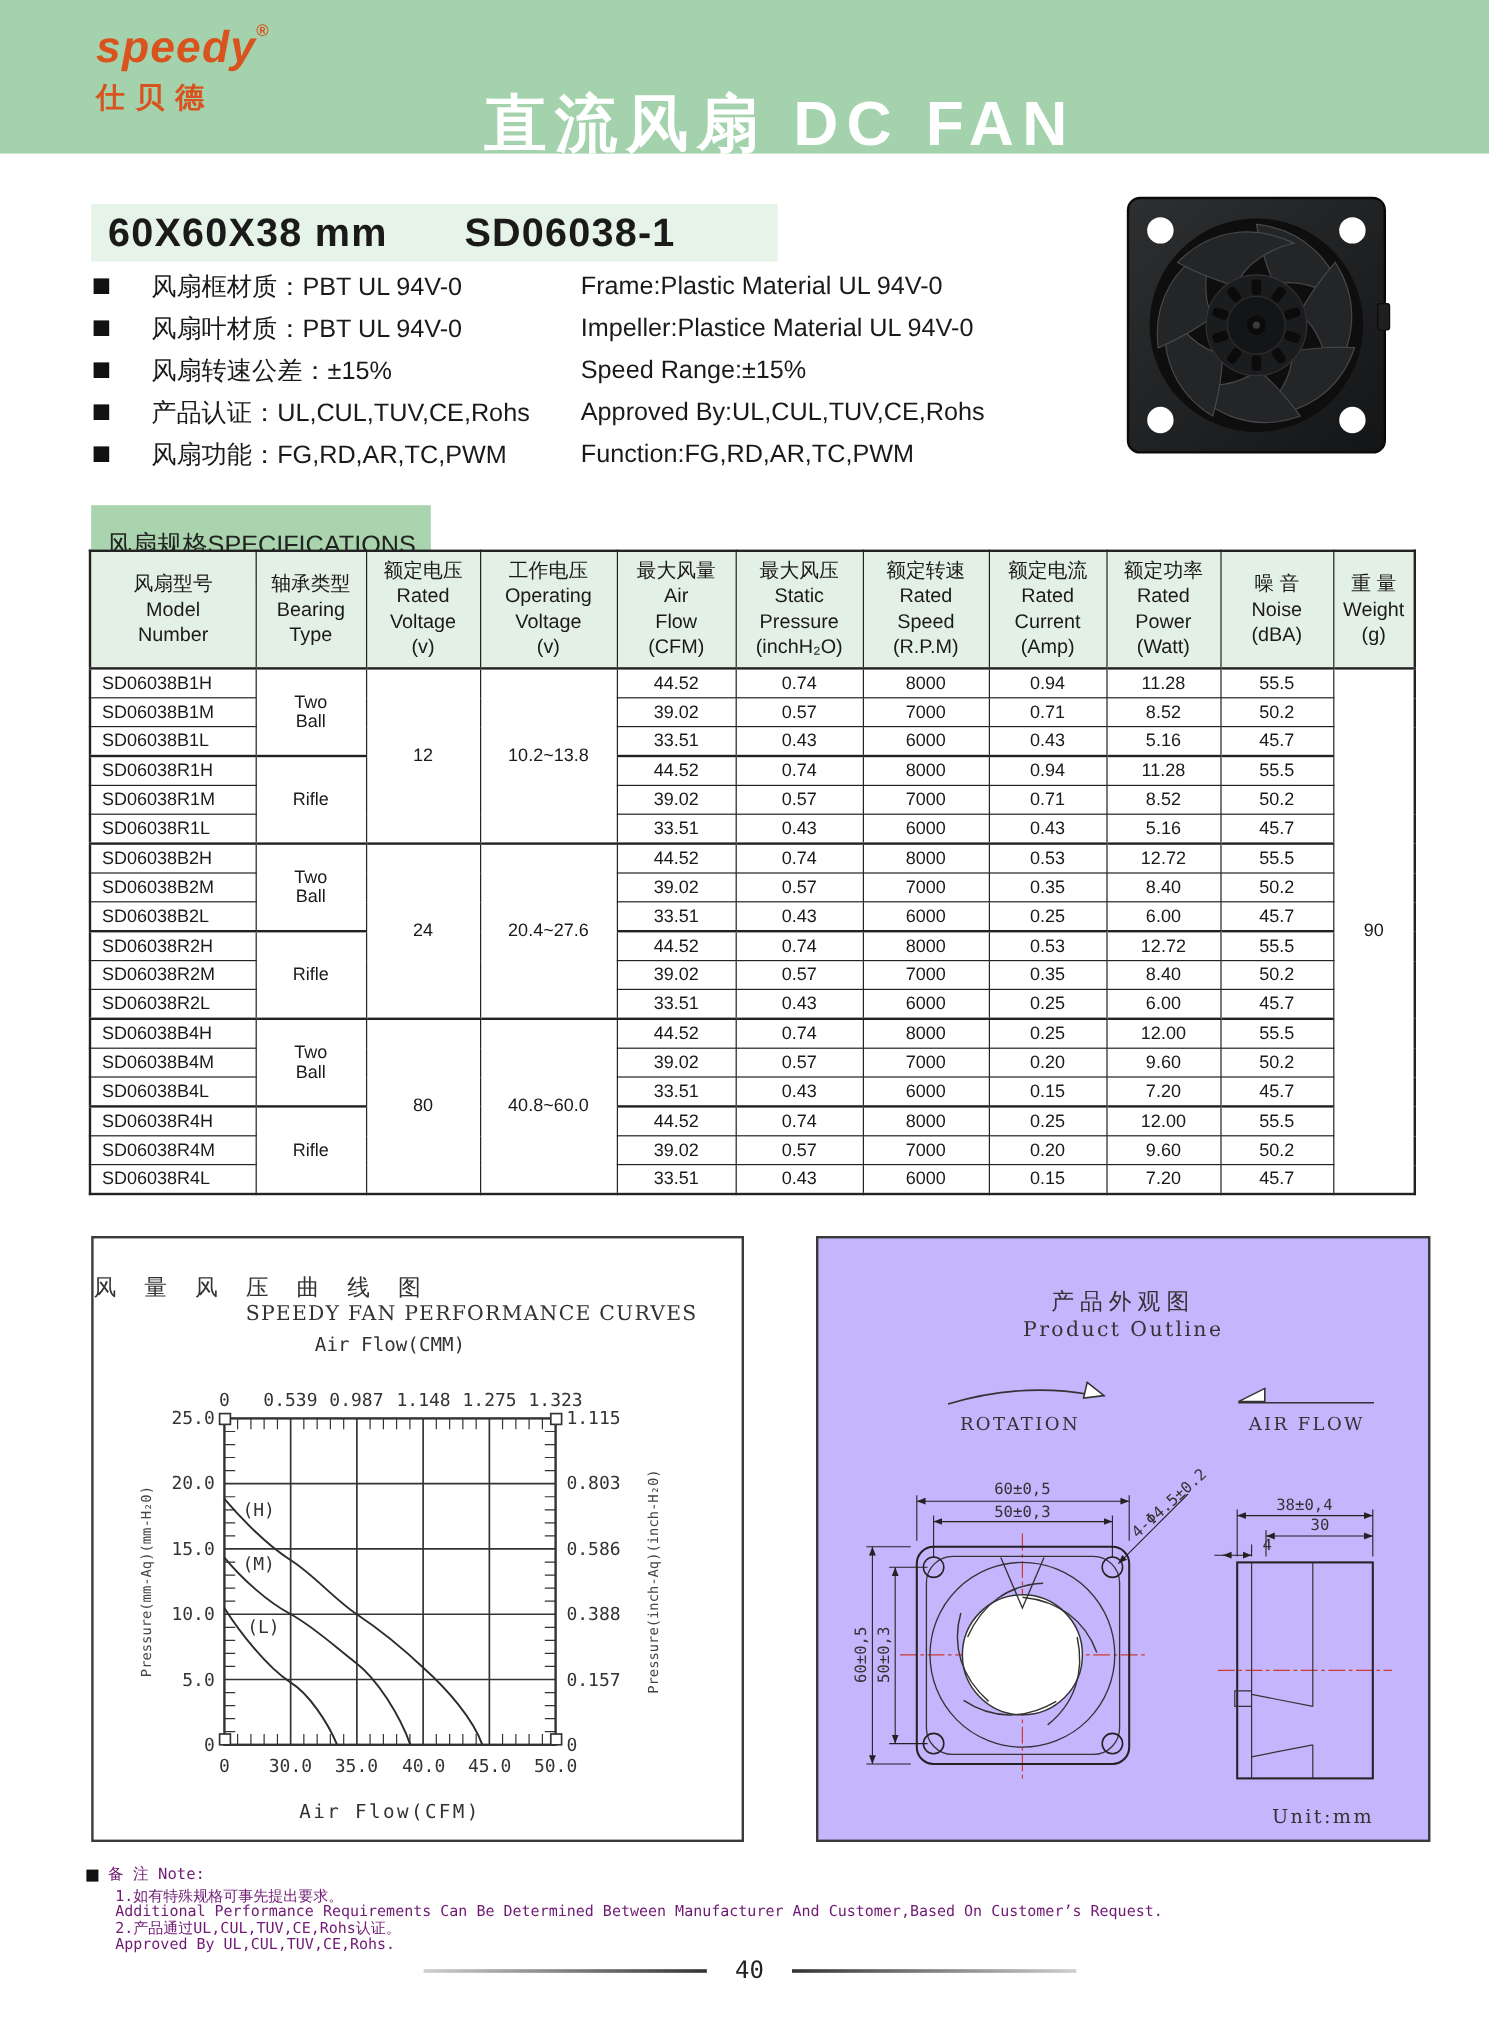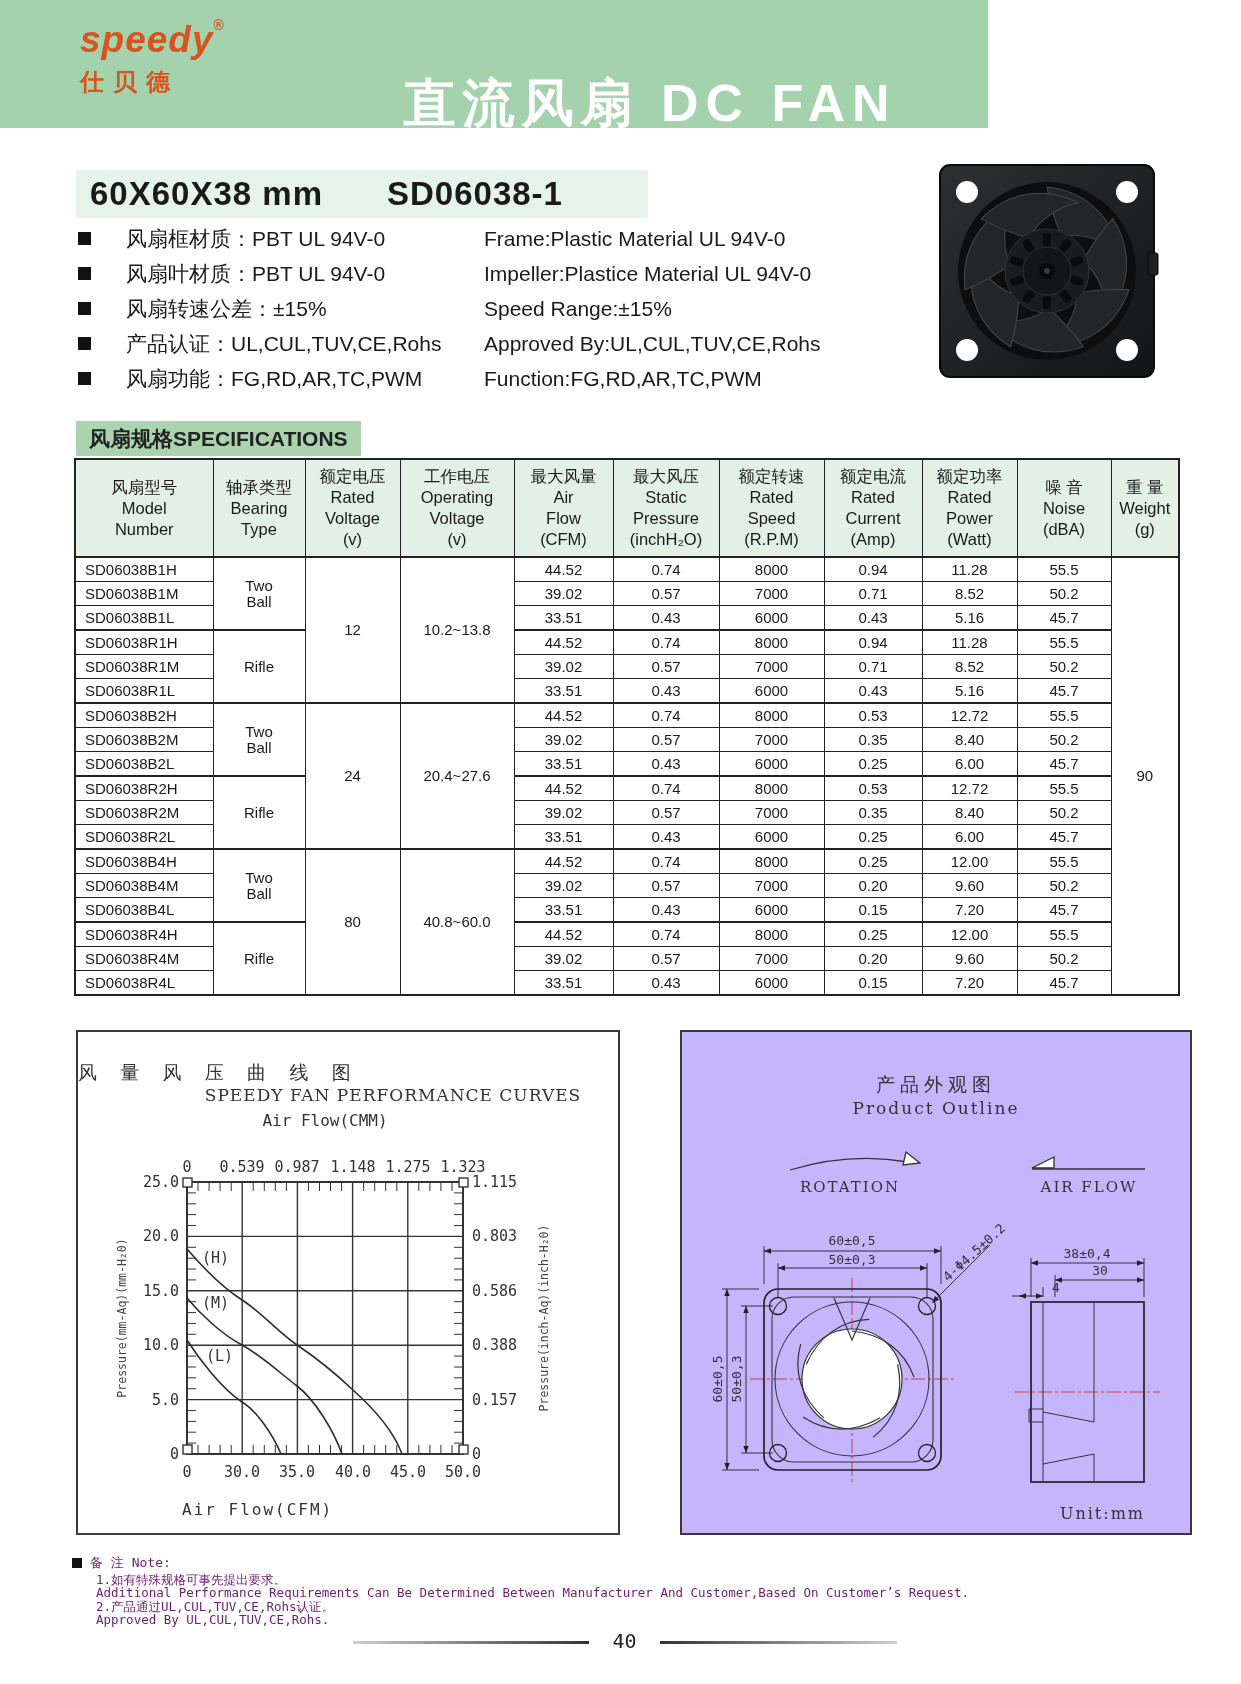--- a/index.html
+++ b/index.html
@@ -1,59 +1,59 @@
 <!DOCTYPE html>
 <html><head>
 <meta charset="utf-8">
 <style>
   html,body{margin:0;padding:0;background:#ffffff;}
   .page{position:relative;width:1241px;height:1684px;background:#fff;overflow:hidden;
         font-family:"Liberation Sans",sans-serif;color:#1a1a1a;}
   
-  .banner{position:absolute;left:0;top:0;width:988px;height:128px;background:#a3d2ad;}
+  .banner{position:absolute;left:0;top:0;width:1241px;height:128px;background:#a3d2ad;}
   .logo{position:absolute;left:80px;top:18px;color:#d8531d;line-height:1;}
   .logo-script{font-size:37px;font-weight:bold;font-style:italic;letter-spacing:1px;}
   .logo-script sup{font-size:14px;font-style:normal;vertical-align:22px;}
   .logo-cn{font-size:24px;font-weight:bold;letter-spacing:9px;margin-top:12px;}
   .banner-title{position:absolute;left:270px;top:34px;width:760px;text-align:center;
         font-size:52px;font-weight:bold;color:#ffffff;letter-spacing:7px;white-space:nowrap;}
   
   .product-bar{position:absolute;left:76px;top:170px;width:572px;height:48px;background:#e6f3e9;
         display:flex;align-items:center;font-weight:bold;font-size:33px;letter-spacing:1px;}
   .product-size{margin-left:14px;}
   .product-model{margin-left:64px;}
   .features{position:absolute;left:78px;top:221px;margin:0;padding:0;list-style:none;}
   .features li{height:35px;display:flex;align-items:center;font-size:21px;}
   .f-sq{width:13px;height:13px;background:#111;margin-right:11px;flex:0 0 auto;}
   .f-cn{width:358px;margin-left:24px;}
   .f-en{}
   
   .fan-photo{position:absolute;left:934px;top:161px;}
   
   .spec-label{position:absolute;left:76px;top:421px;height:35px;line-height:35px;background:#a9d4ae;
-        padding:0 13px;font-size:21px;font-weight:bold;color:#222;}
+        padding:16px 13px;font-size:21px;font-weight:normal;color:#222;}
   table.spec-table{position:absolute;left:74px;top:458px;width:1104px;border-collapse:collapse;
         table-layout:fixed;border:2.5px solid #222;}
   table.spec-table th{background:#e3f0e5;font-weight:normal;font-size:16.5px;line-height:21px;
         padding:6px 0;border:1.4px solid #222;text-align:center;}
   table.spec-table td{height:23px;font-size:15px;text-align:center;border:1.4px solid #222;
         padding:0;white-space:pre-line;line-height:1.05;}
   table.spec-table thead th{border-bottom-width:2.2px;}
   table.spec-table td.model-cell{text-align:left;padding-left:9px;}
   table.spec-table tr.g3 td{border-top-width:2px;}
   table.spec-table tr.g6 td{border-top-width:2.6px;}
   
   .chart-box{position:absolute;left:76px;top:1030px;width:540px;height:501px;border:2px solid #3a3a3a;background:#fff;}
   .outline-box{position:absolute;left:680px;top:1030px;width:508px;height:501px;border:2px solid #3a3a3a;background:#c4b5fd;}
   .cbox-title-cn{position:absolute;left:0;top:28px;width:100%;text-align:left;font-size:19px;letter-spacing:9px;color:#333;}
   .cbox-title-en{position:absolute;left:0;top:53px;width:100%;text-align:center;
         font-family:"DejaVu Serif",serif;font-size:17px;letter-spacing:1px;color:#333;padding-left:45px;}
   .cbox-cmm{position:absolute;left:104px;top:79px;width:286px;text-align:center;
         font-family:"DejaVu Sans Mono",monospace;font-size:16px;color:#333;}
-  .cbox-cfm{position:absolute;left:104px;top:468px;width:286px;text-align:left;
+  .cbox-cfm{position:absolute;left:104px;top:468px;width:286px;text-align:center;
         font-family:"DejaVu Sans Mono",monospace;font-size:16px;letter-spacing:2px;color:#333;}
   .axis-rot{position:absolute;white-space:nowrap;font-family:"DejaVu Sans Mono",monospace;
         font-size:11.5px;color:#444;}
   .axis-rot.left{left:44px;top:286px;transform:translate(-50%,-50%) rotate(-90deg);}
   .axis-rot.right{left:466px;top:286px;transform:translate(-50%,-50%) rotate(-90deg);}
   .chart-svg{position:absolute;left:0;top:0;}
   .obox-title-cn{position:absolute;left:0;top:40px;width:100%;text-align:center;font-size:19px;letter-spacing:5px;color:#333;}
   .obox-title-en{position:absolute;left:0;top:66px;width:100%;text-align:center;
         font-family:"DejaVu Serif",serif;font-size:17px;letter-spacing:2px;color:#333;}
   

